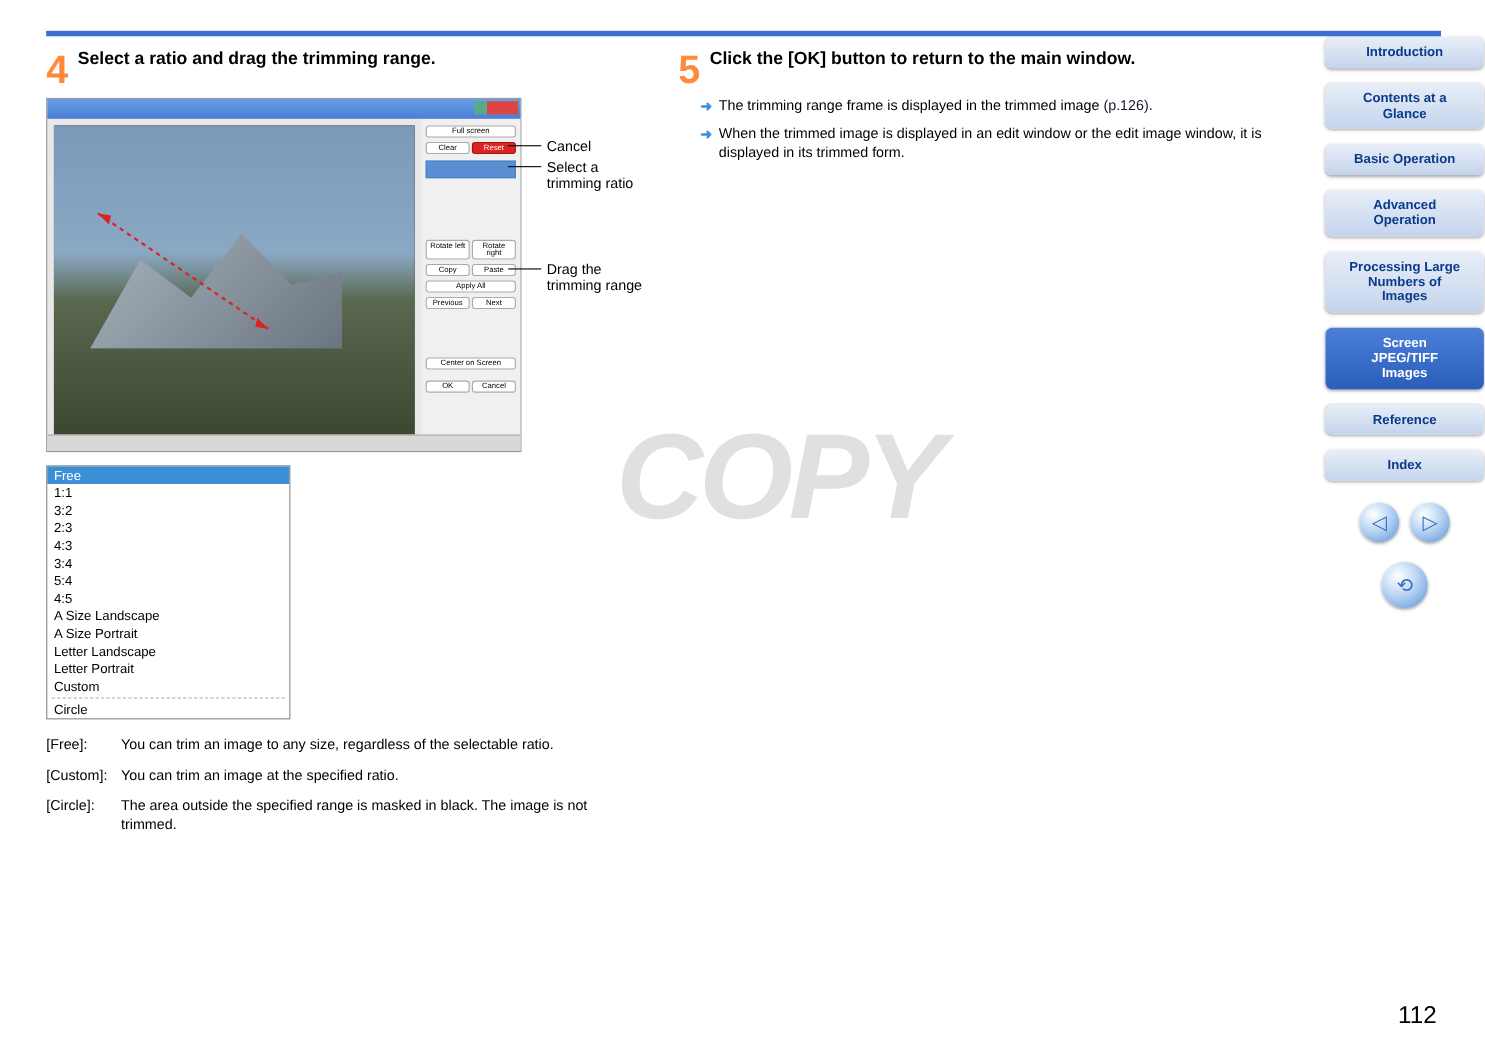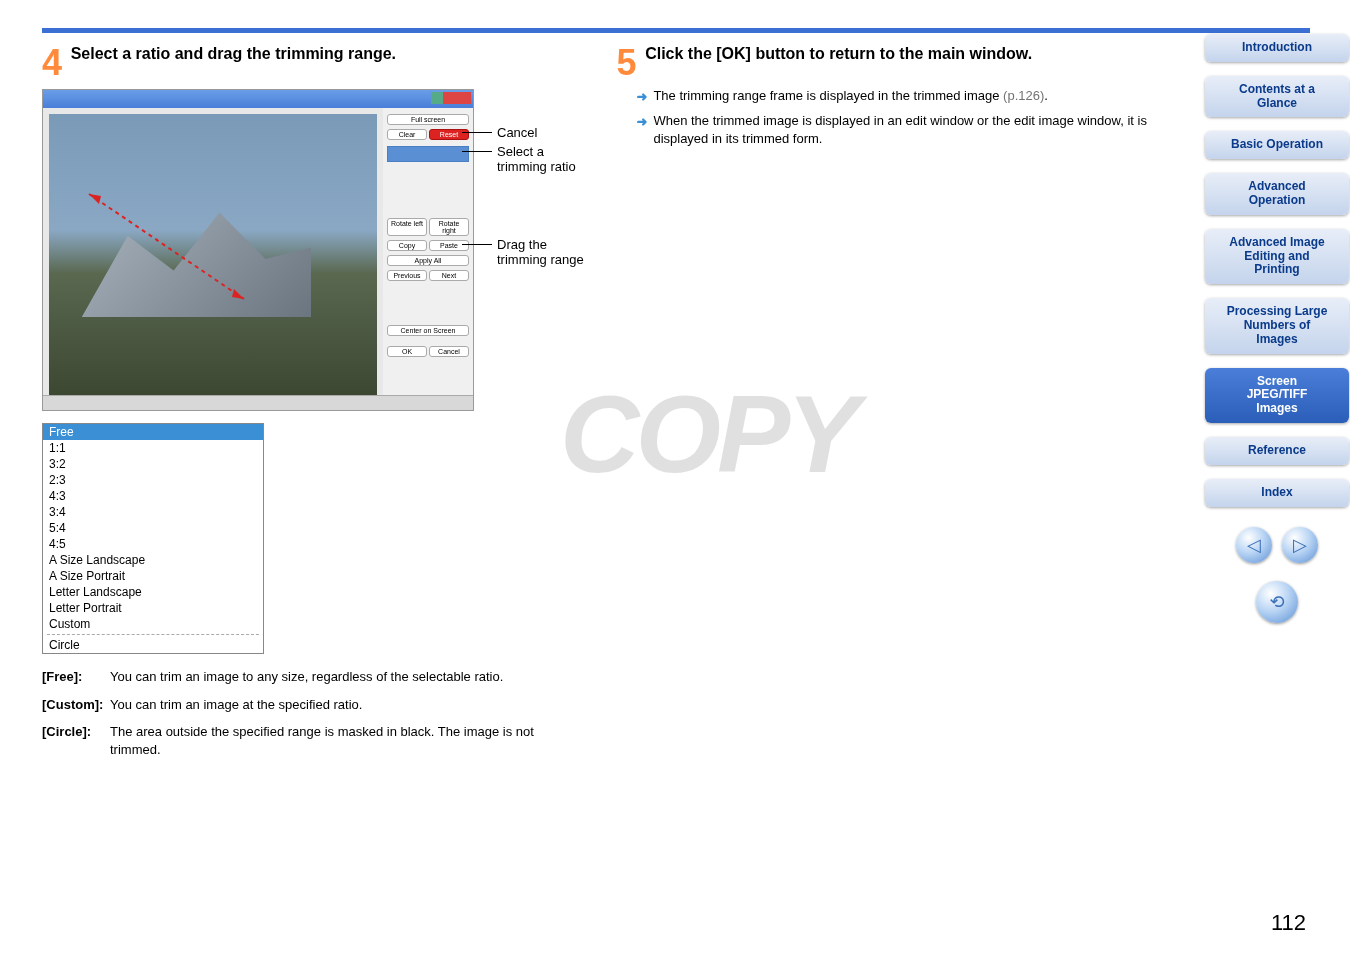--- a/index.html
+++ b/index.html
@@ -27,23 +27,23 @@
 .bullets{margin-top:12px}
 .bullet{display:flex;margin-bottom:6px;line-height:1.4}
 .dot{width:8px;height:8px;border-radius:50%;background:#3b8fd4;margin-top:4px;margin-right:8px;flex-shrink:0}
 .arr{color:#3b8fd4;font-weight:bold;margin-right:6px;margin-top:1px;flex-shrink:0}
 .ratiobox{margin-top:8px;width:220px;border:1px solid #888;background:#fff;font-size:12px}
 .ratio-item{padding:1px 6px}
 .ratio-sel{background:#3b8fd4;color:#fff}
 .ratio-sep{border-top:1px dashed #aaa;margin:2px 4px}
 .defs{margin-top:14px}
 .def{margin-bottom:10px;line-height:1.35}
-.def-label{font-weight:bold;display:inline-block;width:68px;vertical-align:top}
+.def-label{font-weight:normal;display:inline-block;width:68px;vertical-align:top}
 .def-body{display:inline-block;width:470px;vertical-align:top}
-.link-blue{color:#737373}
+.link-blue{color:#0f172a}
 .watermark{position:absolute;left:560px;top:370px;font-size:110px;font-weight:bold;font-style:italic;color:rgba(0,0,0,.12);transform:rotate(0deg);letter-spacing:-4px;pointer-events:none}
 .sidebar{position:absolute;right:18px;top:34px;width:110px;display:flex;flex-direction:column;gap:14px;align-items:center}
 .nav-btn{width:104px;padding:7px 20px;text-align:center;font-size:12px;font-weight:bold;color:#0a3a8a;border-radius:6px;background:linear-gradient(#e8eef8,#c4d4ec);box-shadow:0 1px 3px rgba(0,0,0,.35);cursor:pointer;line-height:1.15}
 .nav-btn.active{background:linear-gradient(#4a7ed8,#2a5eb8);color:#fff}
 .round-btns{display:flex;gap:10px;margin-top:6px}
 .round{width:36px;height:36px;border-radius:50%;background:radial-gradient(circle at 35% 30%,#fff,#b8d4f4 45%,#5a8fd4);box-shadow:0 1px 3px rgba(0,0,0,.4);display:flex;align-items:center;justify-content:center;color:#3b6fb8;font-size:18px;cursor:pointer}
 .round.big{width:42px;height:42px;margin-top:4px}
 .page-num{position:absolute;right:44px;bottom:18px;font-size:22px}
 </style>
 </head>
@@ -154,21 +154,20 @@
 </div>
 </div>
 
 <div class="watermark">COPY</div>
 
 <div class="sidebar">
   <div class="nav-btn">Introduction</div>
   <div class="nav-btn">Contents at a Glance</div>
   <div class="nav-btn">Basic Operation</div>
   <div class="nav-btn">Advanced Operation</div>
-  <div class="nav-btn">Advanced Image Editing and Printing</div>
   <div class="nav-btn">Processing Large Numbers of Images</div>
   <div class="nav-btn active">Screen JPEG/TIFF Images</div>
   <div class="nav-btn">Reference</div>
   <div class="nav-btn">Index</div>
   <div class="round-btns">
     <div class="round">◁</div>
     <div class="round">▷</div>
   </div>
   <div class="round big">⟲</div>
 </div>

